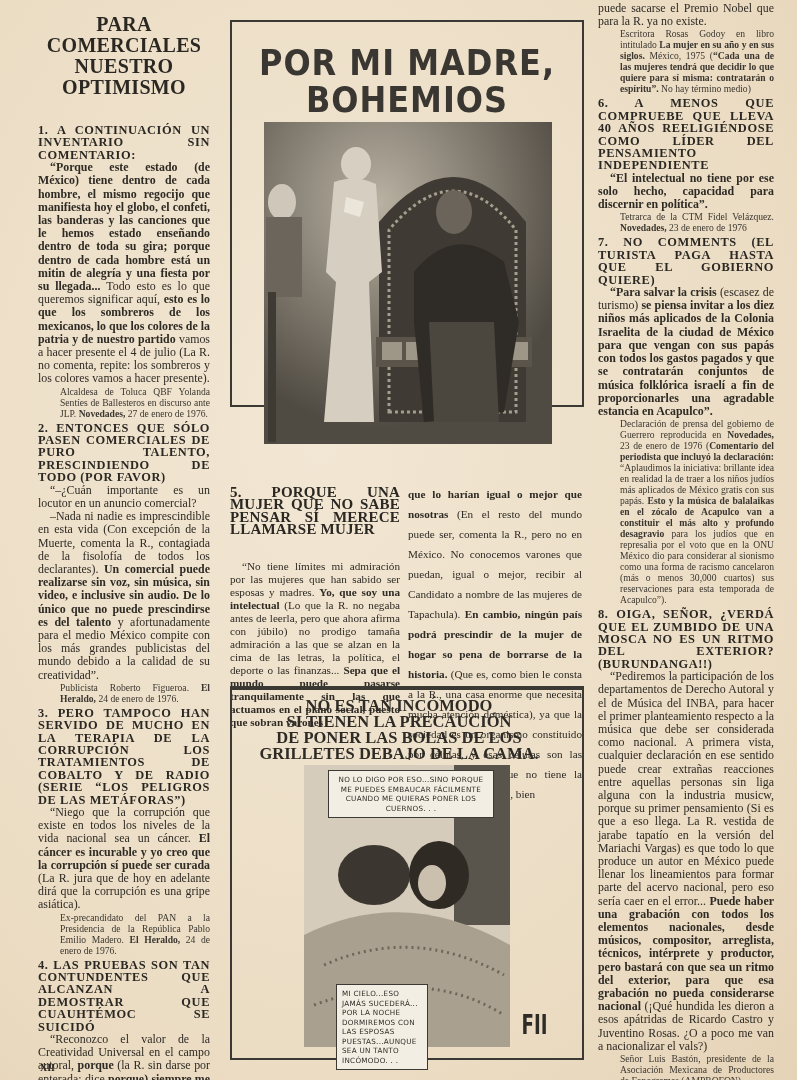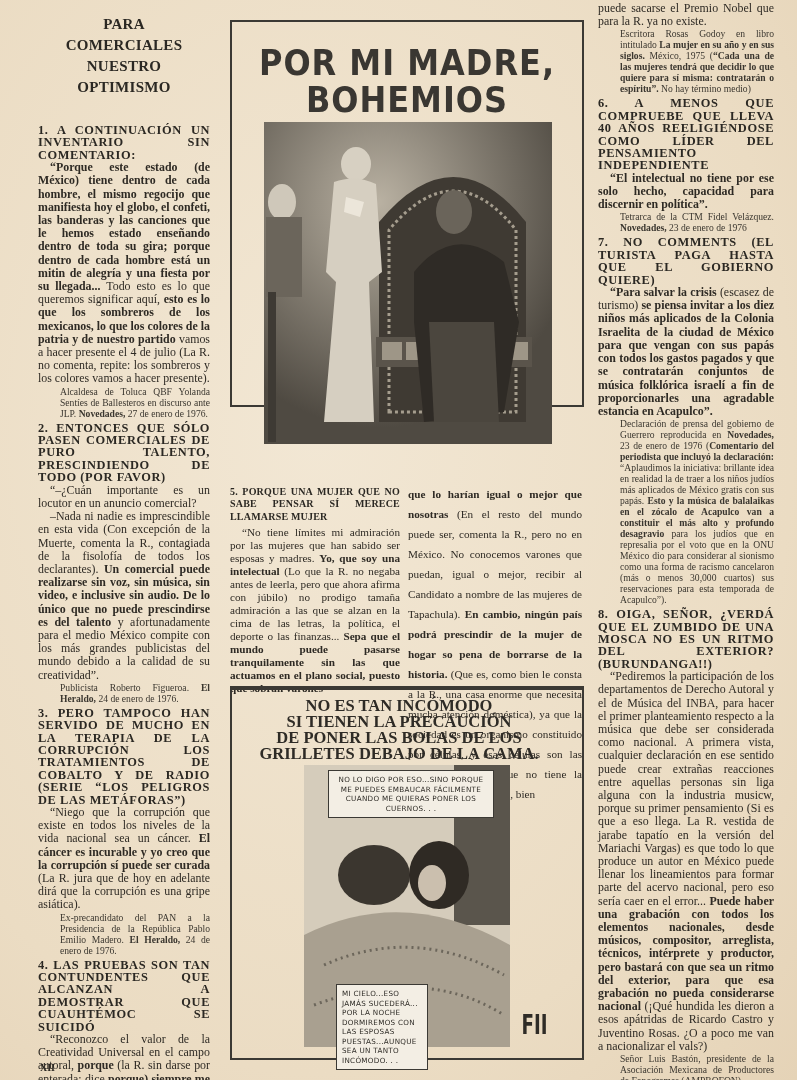--- a/index.html
+++ b/index.html
@@ -15,28 +15,28 @@
     background: radial-gradient(ellipse at 40% 40%, #f2e7d4 0%, #ebdcc3 70%, #e5d3b7 100%);
   }
   .col { position: absolute; font-size: 11.9px; line-height: 13.2px; text-align: justify; }
   .col-left { left: 38px; top: 10px; width: 172px; }
   .col-right { left: 598px; top: 2px; width: 176px; }
   .col-mid-a { left: 230px; top: 484px; width: 170px; font-size: 11.2px; line-height: 13.0px; }
   .col-mid-b { left: 408px; top: 484px; width: 174px; font-size: 11.2px; line-height: 20px; }
 
   .main-title {
     font-family: "Liberation Serif", serif; font-weight: bold;
-    font-size: 15px; line-height: 21px; text-align: center;
+    font-size: 20px; line-height: 21px; text-align: center;
     letter-spacing: 0.3px; margin: 4px 0 26px 0; color: #2b2823;
   }
   .hd {
     font-weight: bold; font-size: 12.4px; line-height: 12.4px;
     letter-spacing: 0.6px; text-align: justify; margin-top: 2px; color: #2b2823;
   }
-  .hd.mid { font-size: 10px; letter-spacing: 0.2px; margin-bottom: 3px; }
+  .hd.mid { font-size: 15px; letter-spacing: 0.2px; margin-bottom: 24px; }
   .q { text-indent: 12px; }
   .q b { font-weight: bold; }
   .src {
     font-size: 9.6px; line-height: 11px; margin-left: 22px; margin-bottom: 3px;
     color: #3a362f; text-align: justify;
   }
   .src b { font-weight: bold; }
 
   .box { position: absolute; border: 2px solid #3b3934; }
   .box-top { left: 230px; top: 20px; width: 354px; height: 387px; }

